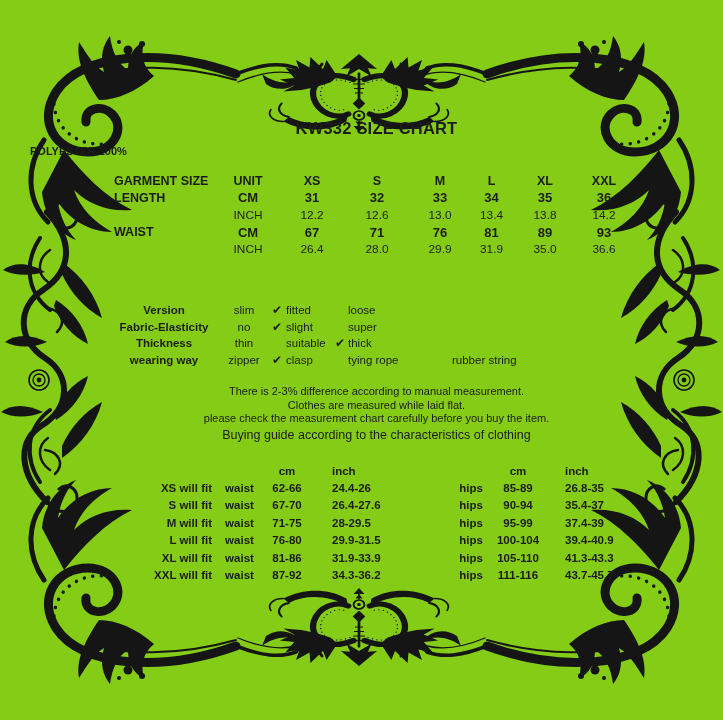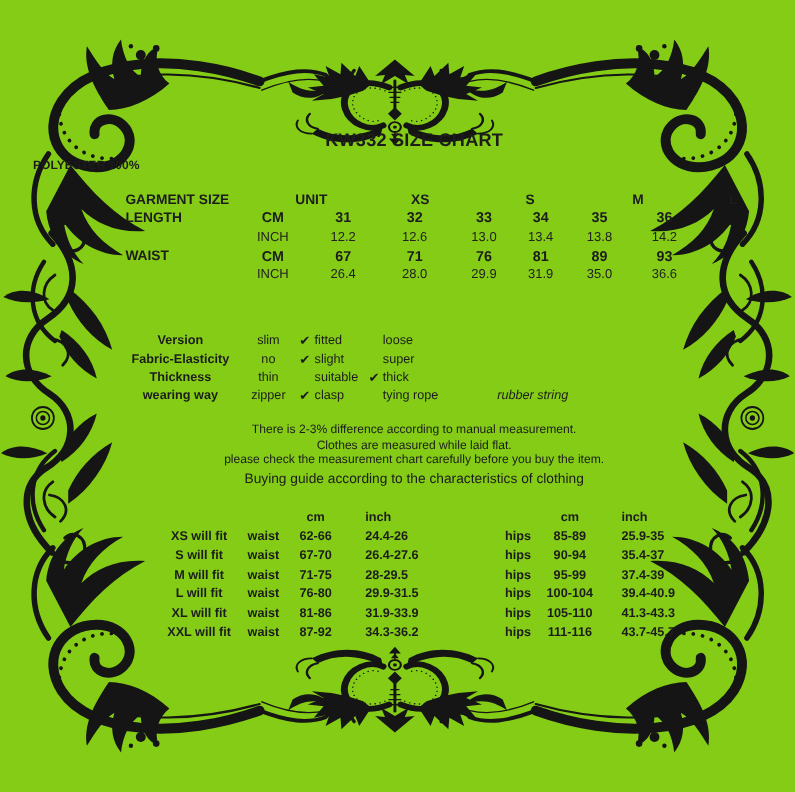--- a/index.html
+++ b/index.html
@@ -14,43 +14,43 @@
     font-size:16.5px;font-weight:bold;letter-spacing:.2px;}
   .subtitle{position:absolute;left:30px;right:0;top:145px;text-align:left;
     font-size:11px;font-weight:bold;}
 
   
   .size-table{position:absolute;left:105px;top:172px;width:524px;}
   .st-row{display:grid;grid-template-columns:118px 50px 78px 52px 74px 29px 78px 40px;
     height:17.2px;align-items:center;font-size:12px;white-space:nowrap;}
   .st-row .c-label{text-align:left;padding-left:9px;font-weight:bold;font-size:12.5px;}
   .st-row .c-val{text-align:center;}
-  .st-head{font-weight:bold;font-size:12.5px;gap:35px;}
+  .st-head{font-weight:bold;font-size:12.5px;}
   .st-row.bold{font-weight:bold;font-size:13px;}
   .st-row.normal{font-size:11.8px;color:#222;}
 
   
   .attr-section{position:absolute;left:108px;top:302px;width:452px;}
   .at-row{display:grid;grid-template-columns:112px 48px 18px 46px 16px 90px 114px;
     height:16.6px;align-items:center;font-size:11.5px;white-space:nowrap;}
   .at-label{text-align:center;font-weight:bold;}
   .at-opt1{text-align:center;}
   .at-chk{text-align:center;font-size:12px;}
-  .at-opt4{padding-left:14px;font-style:italic;}
+  .at-opt4{padding-left:14px;}
 
   
   .notes{position:absolute;left:30px;right:0;top:385px;text-align:center;
     font-size:11px;line-height:13.5px;}
   .notes-heading{font-size:12.5px;font-weight:normal;margin-top:3px;}
 
   
   .fit-table{position:absolute;left:150px;top:462px;width:505px;}
   .ft-row{display:grid;grid-template-columns:62px 55px 40px 139px 50px 44px 115px;
     height:17.4px;align-items:center;font-size:11.5px;font-weight:bold;white-space:nowrap;}
-  .ft-label{text-align:center;}
+  .ft-label{text-align:right;}
   .ft-part,.ft-cm,.ft-part2,.ft-cm2{text-align:center;}
   .ft-inch,.ft-inch2{padding-left:25px;}
 </style>
 </head>
 <body>
 
 <div class="stage">
 
   <svg class="border-art" width="723" height="720" viewBox="0 0 723 720">
     <defs>
@@ -253,21 +253,21 @@
       </div>
       <div>
 
           <div class="ft-row">
             <div class="ft-label">XS will fit</div>
             <div class="ft-part">waist</div>
             <div class="ft-cm">62-66</div>
             <div class="ft-inch">24.4-26</div>
             <div class="ft-part2">hips</div>
             <div class="ft-cm2">85-89</div>
-            <div class="ft-inch2">25.9-35</div>
+            <div class="ft-inch2">26.8-35</div>
           </div>
 
           <div class="ft-row">
             <div class="ft-label">S will fit</div>
             <div class="ft-part">waist</div>
             <div class="ft-cm">67-70</div>
             <div class="ft-inch">26.4-27.6</div>
             <div class="ft-part2">hips</div>
             <div class="ft-cm2">90-94</div>
             <div class="ft-inch2">35.4-37</div>

